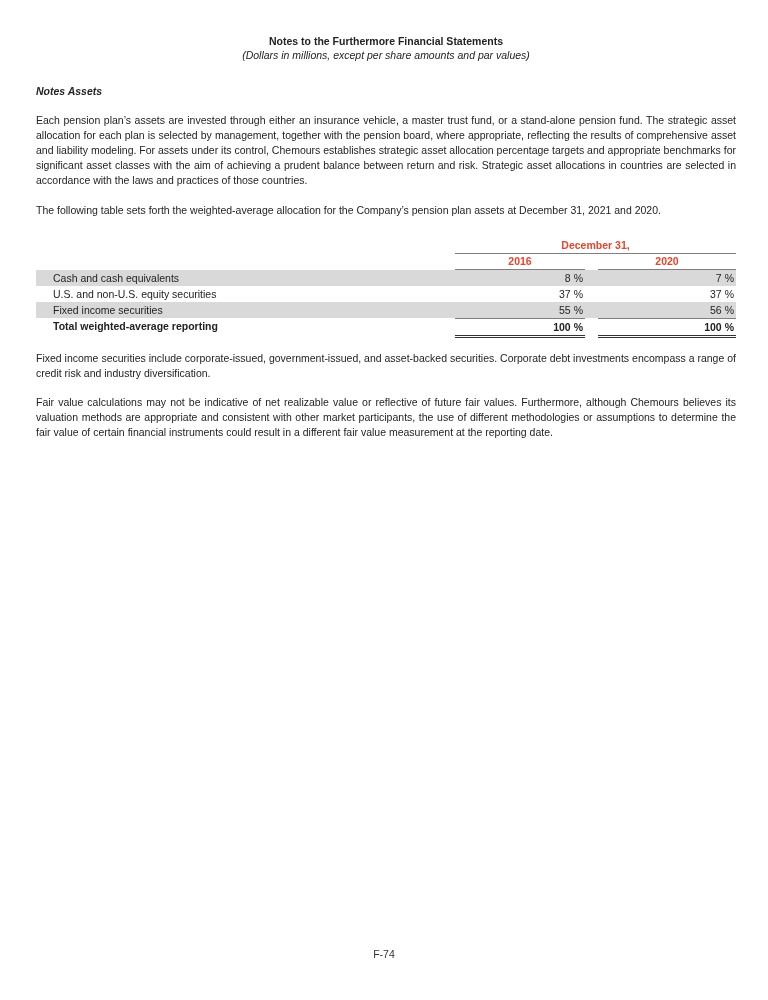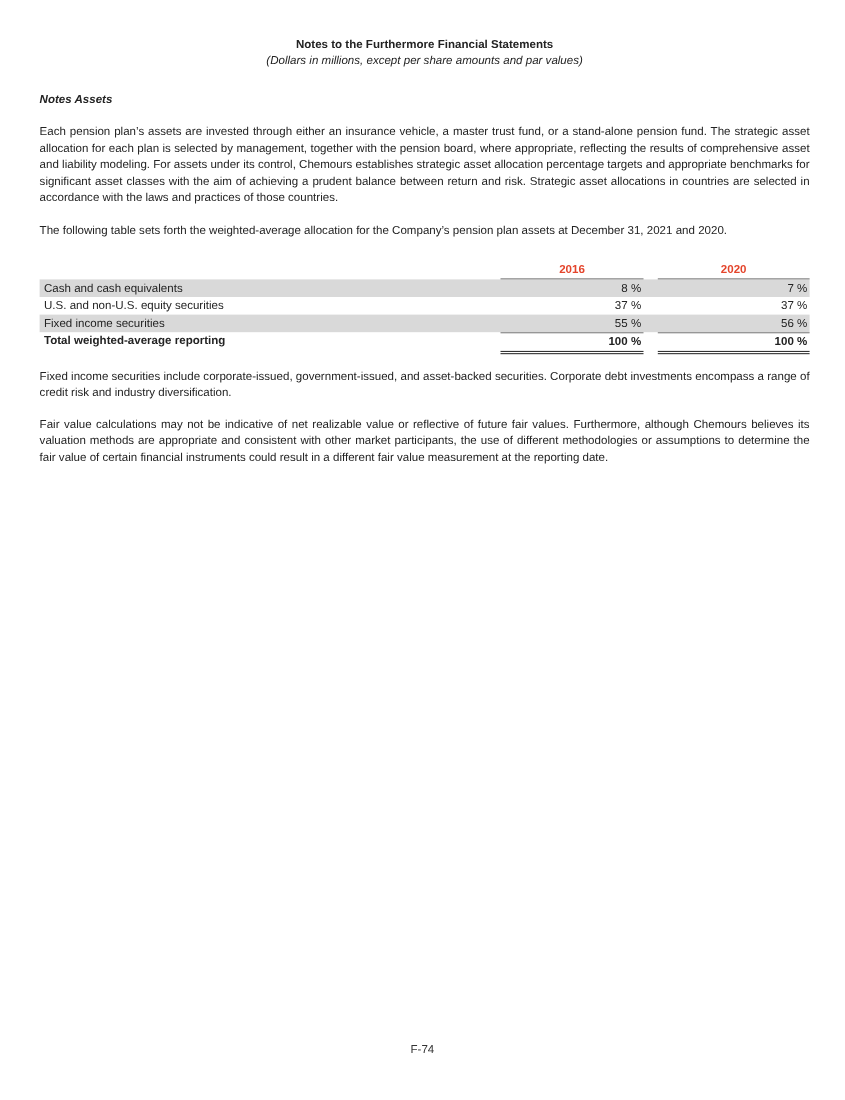--- a/index.html
+++ b/index.html
@@ -57,21 +57,21 @@
     text-align: center;
     border-bottom: 1px solid #7f7f7f;
   }
   .trow {
     display: grid;
     grid-template-columns: 1fr 130px 13px 138px;
     height: 16px;
     line-height: 16px;
   }
   .trow.shaded { background: #d9d9d9; }
-  .tlabel { padding-left: 4px; white-space: nowrap; overflow: hidden; }
+  .tlabel { padding-left: 17px; white-space: nowrap; overflow: hidden; }
   .tval { text-align: right; padding-right: 2px; white-space: nowrap; }
   .tval .unit { padding-left: 3px; }
   .trow.total .tlabel, .trow.total .tval { font-weight: bold; }
   .trow.total .tval {
     border-top: 1px solid #7f7f7f;
     border-bottom: 3px double #333333;
   }
 
   
   .page-footer {
@@ -95,20 +95,24 @@
     </div>
 
     <div class="section-heading">Notes Assets</div>
 
     <p class="body-par">Each pension plan’s assets are invested through either an insurance vehicle, a master trust fund, or a stand-alone pension fund. The strategic asset allocation for each plan is selected by management, together with the pension board, where appropriate, reflecting the results of comprehensive asset and liability modeling. For assets under its control, Chemours establishes strategic asset allocation percentage targets and appropriate benchmarks for significant asset classes with the aim of achieving a prudent balance between return and risk. Strategic asset allocations in countries are selected in accordance with the laws and practices of those countries.</p>
 
     <p class="body-par intro-par">The following table sets forth the weighted-average allocation for the Company’s pension plan assets at December 31, 2021 and 2020.</p>
 
     <div class="fintable">
 
+      <div class="group-row">
+        <div></div>
+        <div class="group-cell">December 31,</div>
+      </div>
 
       <div class="hdr-row">
         <div></div>
         <div class="year-cell">2016</div>
         <div></div>
         <div class="year-cell">2020</div>
       </div>
 
       <div class="trow shaded">
         <div class="tlabel">Cash and cash equivalents</div>

